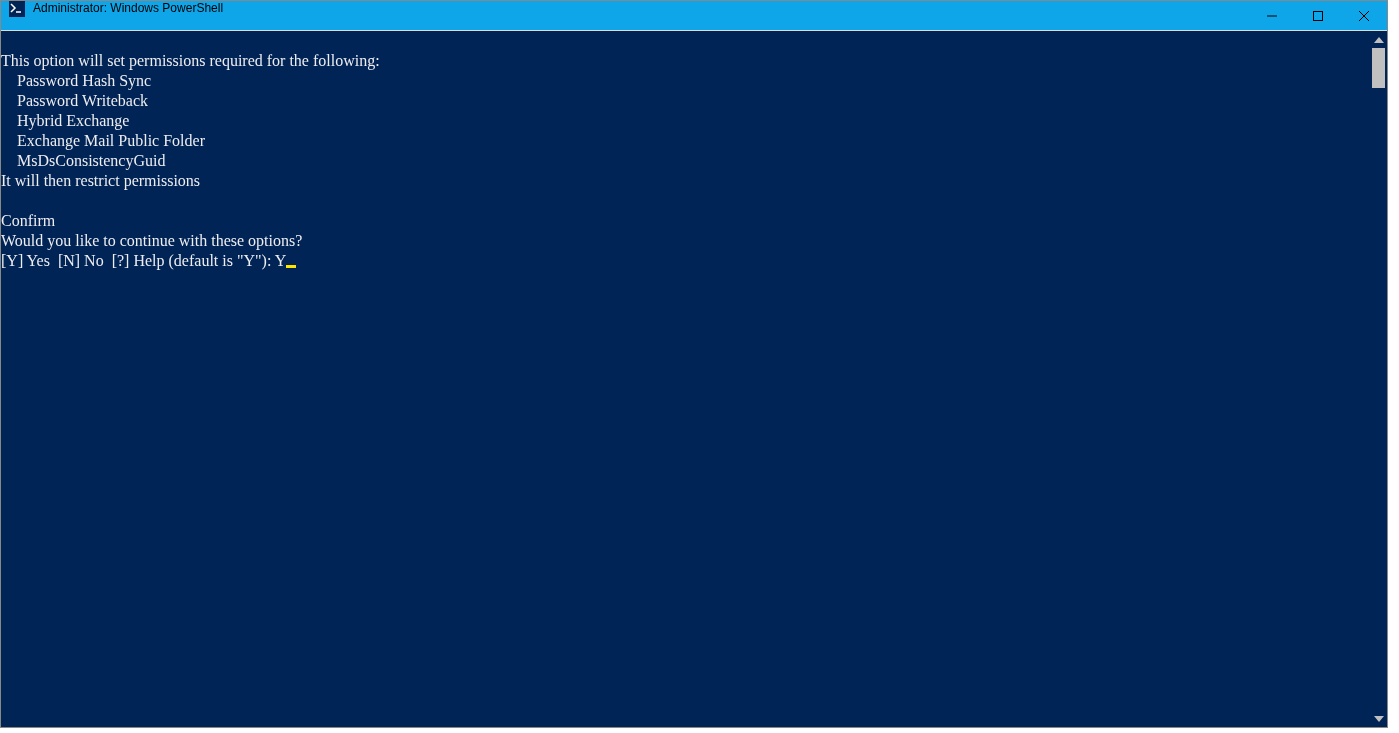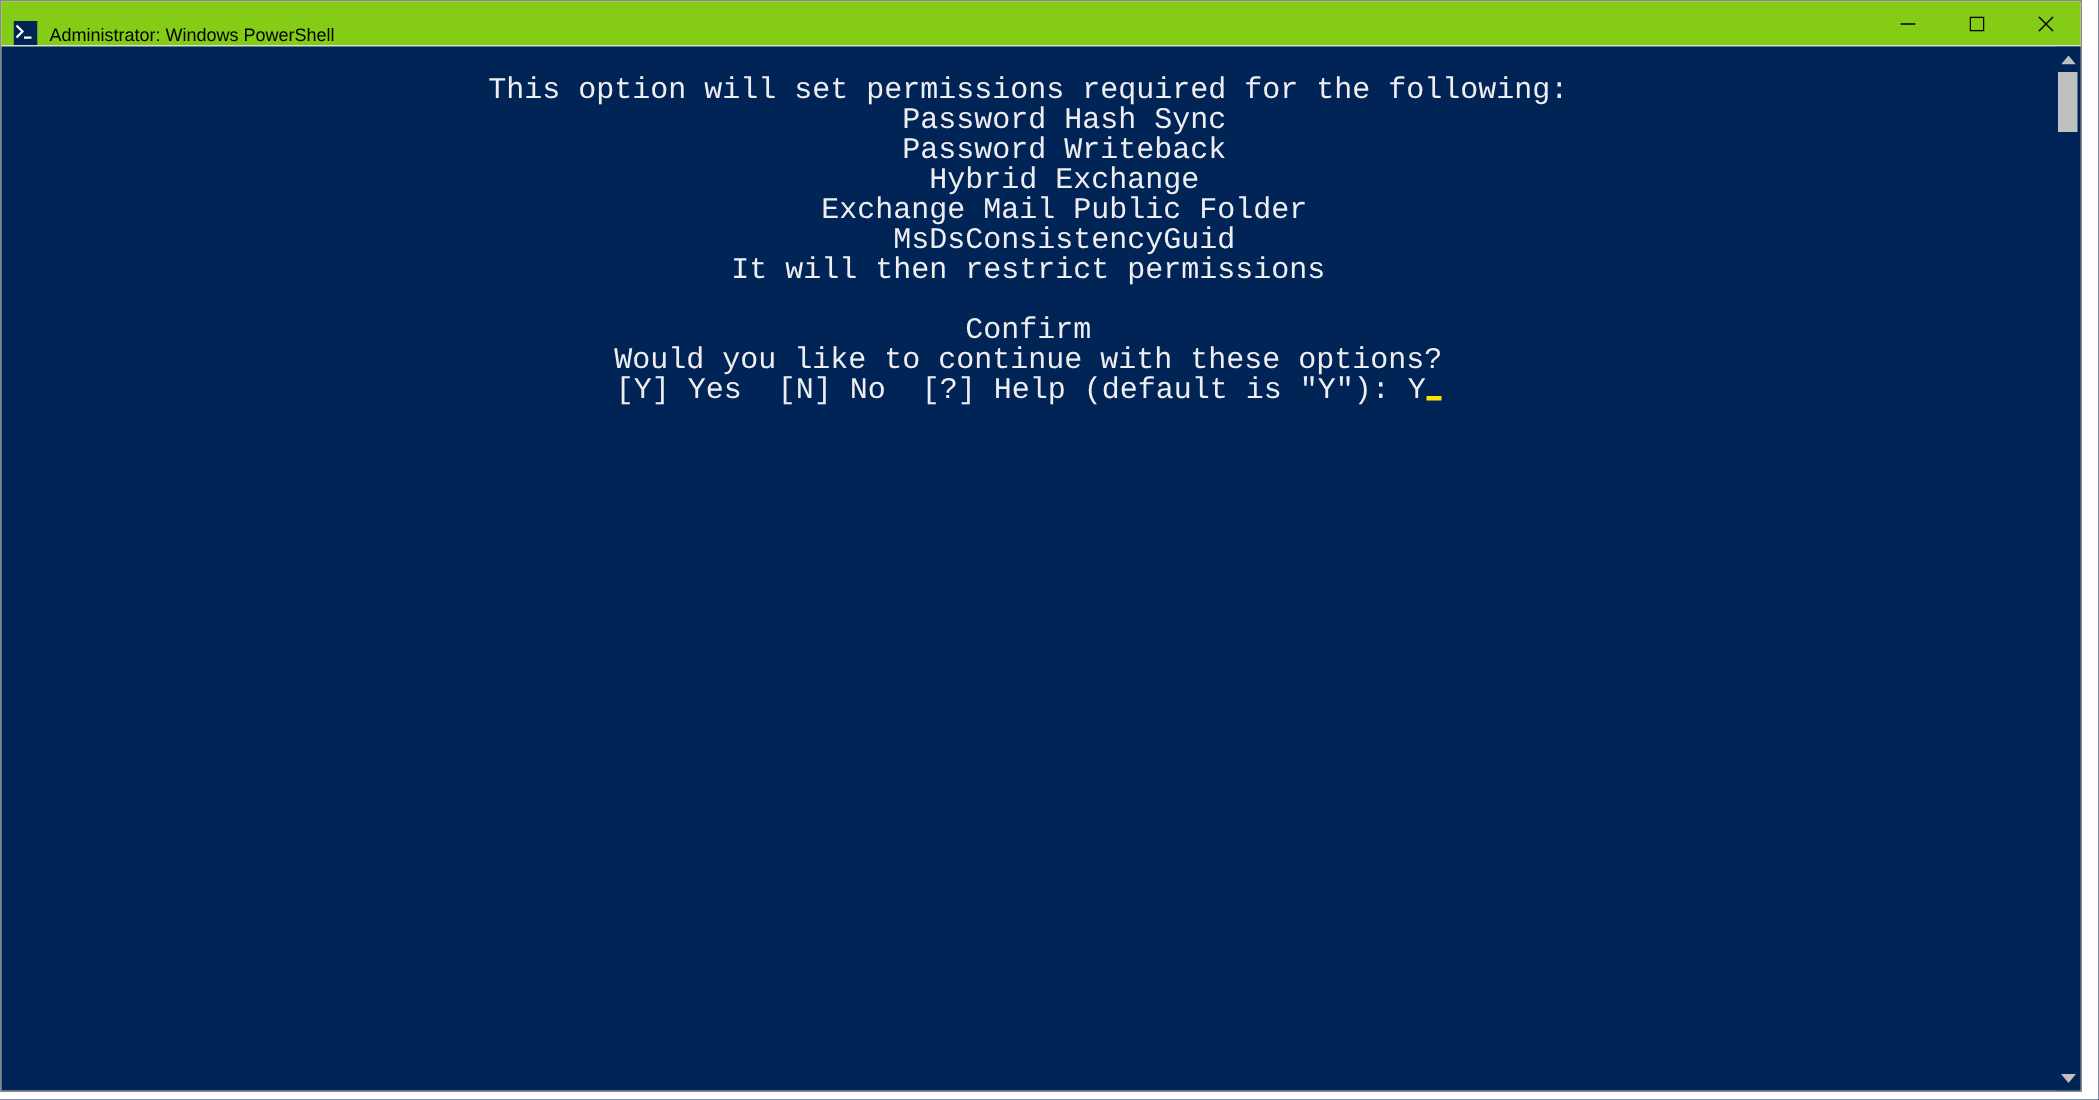--- a/index.html
+++ b/index.html
@@ -20,23 +20,23 @@
       width: 1388px;
       height: 728px;
       border: 1px solid #888;
       background: #fff;
       display: flex;
       flex-direction: column;
     }
     
     .titlebar {
       height: 30px;
-      background: #84cc16;
-      display: flex;
-      align-items: flex-end;
+      background: #0ea5e9;
+      display: flex;
+      align-items: flex-start;
       padding-left: 8px;
       border-bottom: 1px solid #ddd;
     }
     
     .titlebar-icon {
       width: 16px;
       height: 16px;
       margin-right: 8px;
     }
     
@@ -69,26 +69,25 @@
       flex: 1;
       display: flex;
       background: #012456;
       position: relative;
       overflow: hidden;
     }
     
     .console-content {
       flex: 1;
       padding: 0;
-      font-family: Liberation Mono, monospace;
-      font-size: 20px;
+      font-family: Liberation Serif, serif;
+      font-size: 16px;
       line-height: 20px;
       color: #eeedf0;
       white-space: pre;
-      text-align: center;
     }
     
     .scrollbar {
       width: 17px;
       background: #012456;
       position: relative;
     }
     
     .scrollbar-arrow {
       width: 17px;

